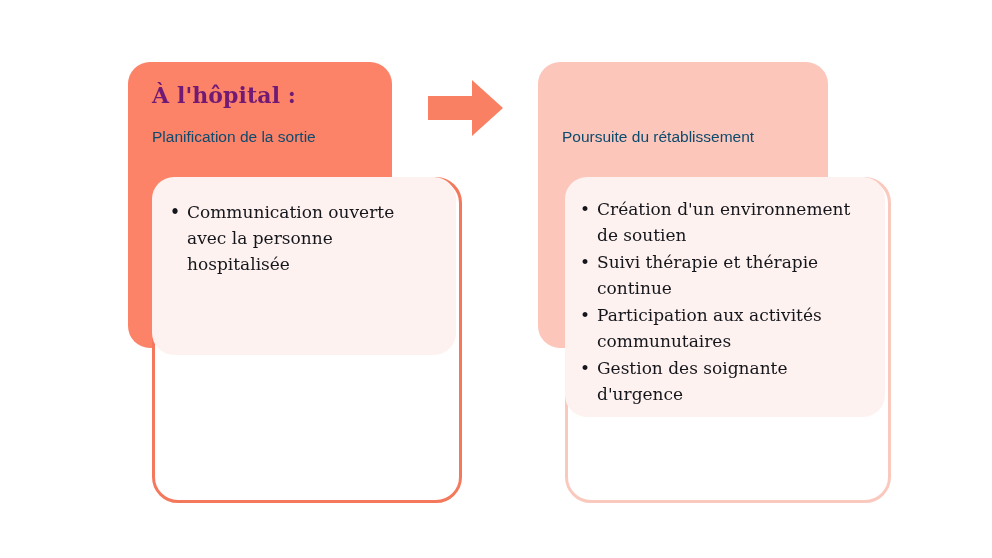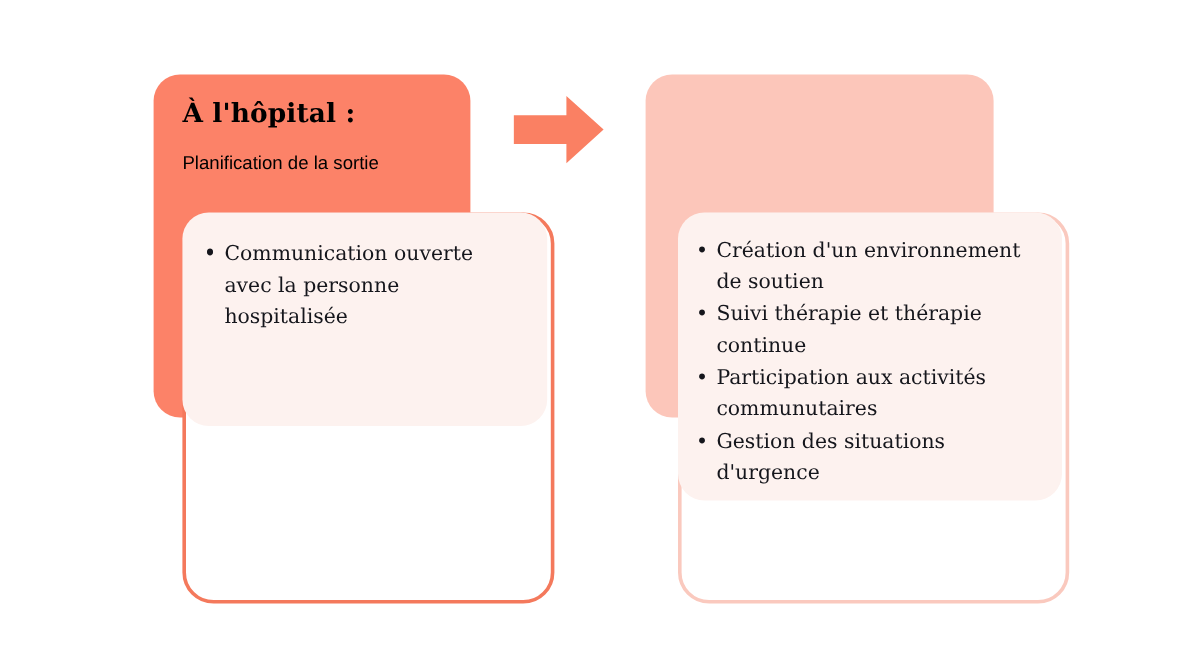--- a/index.html
+++ b/index.html
@@ -53,30 +53,30 @@
   }
 
   .header-title {
     position: absolute;
     left: 24px;
     top: 20px;
     font-family: "DejaVu Serif", "Liberation Serif", serif;
     font-weight: bold;
     font-size: 22px;
     letter-spacing: 0.1px;
-    color: #000000;
+    color: #701a75;
     white-space: nowrap;
   }
   .header-sub {
     position: absolute;
     left: 24px;
     top: 66px;
     font-family: "Liberation Sans", sans-serif;
     font-size: 15.5px;
-    color: #000000;
+    color: #0c4a6e;
     white-space: nowrap;
   }
 
   
   .body-card {
     position: absolute;
     border-radius: 26px;
     background: #ffffff;
     z-index: 2;
   }
@@ -190,38 +190,39 @@
 
   <div class="arrow">
     <svg width="76" height="60" viewBox="0 0 76 60" xmlns="http://www.w3.org/2000/svg">
       <path d="M0 18 L44 18 L44 2 L75 30 L44 58 L44 42 L0 42 Z" fill="#FA8063"></path>
     </svg>
   </div>
 
   <div class="column right">
 
     <div class="header-block">
+      <div class="header-sub">Poursuite du rétablissement</div>
     </div>
 
     <div class="body-card"></div>
     <div class="inner-panel"></div>
 
     <ul class="bullet-list">
       <li>
         <span class="dot">•</span>
         <span>Création d'un environnement de soutien</span>
       </li>
       <li>
         <span class="dot">•</span>
         <span>Suivi thérapie et thérapie continue</span>
       </li>
       <li>
         <span class="dot">•</span>
         <span>Participation aux activités communutaires</span>
       </li>
       <li>
         <span class="dot">•</span>
-        <span>Gestion des situations d'urgence</span>
+        <span>Gestion des soignante d'urgence</span>
       </li>
     </ul>
   </div>
 
 </div>
 
 </body></html>

